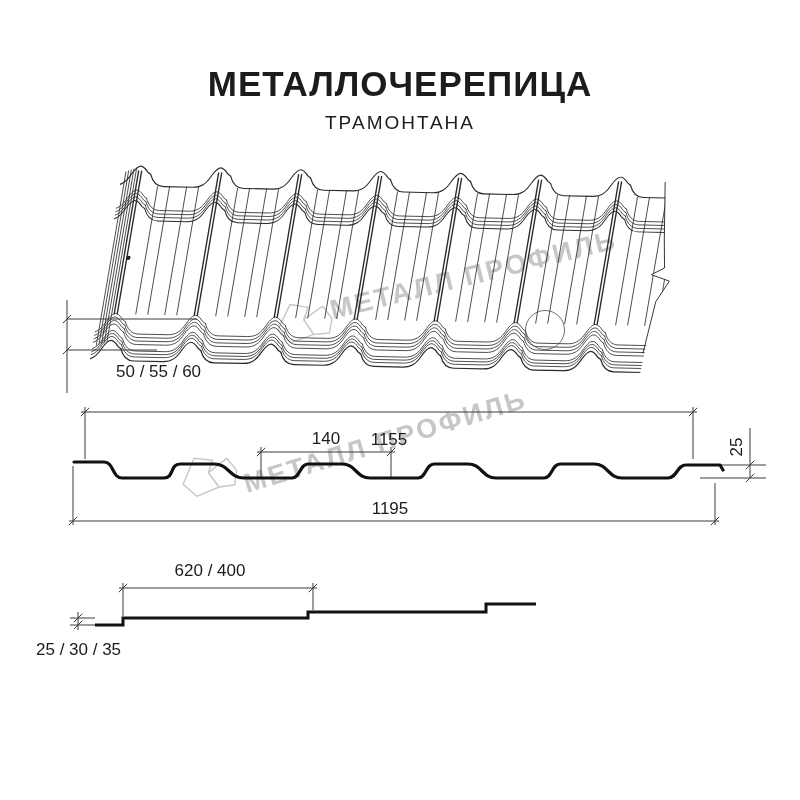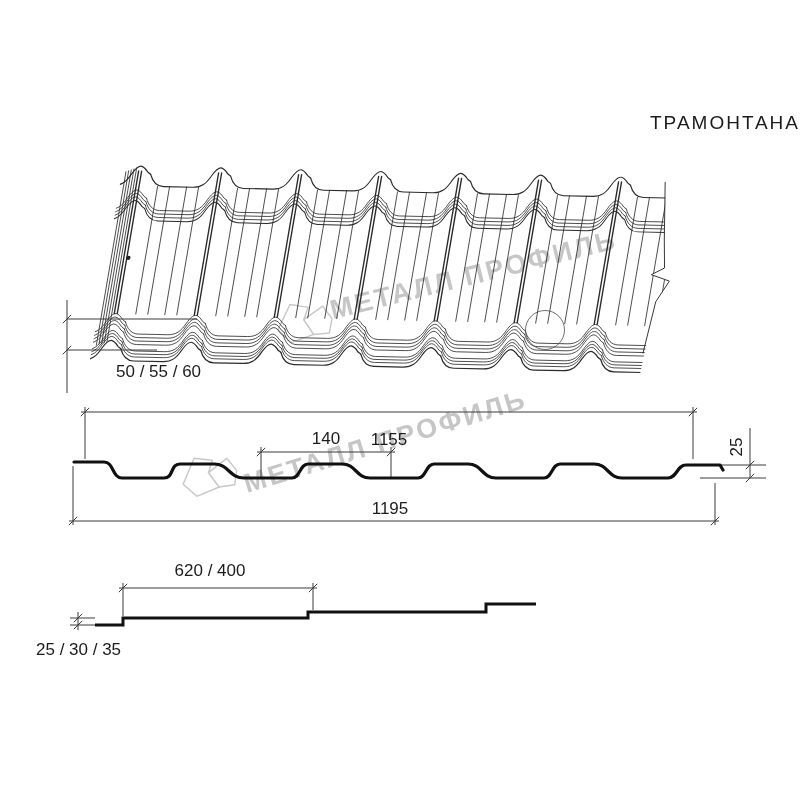--- a/index.html
+++ b/index.html
@@ -1,21 +1,21 @@
 <!DOCTYPE html>
 <html><head>
 <meta charset="utf-8">
 <style>
   html,body{margin:0;padding:0;background:#ffffff;}
   #stage{position:relative;width:800px;height:800px;background:#fff;overflow:hidden;
          font-family:"Liberation Sans",sans-serif;color:#1c1c1c;}
   .lbl{position:absolute;z-index:3;font-size:17px;color:#1c1c1c;white-space:nowrap;}
   .center{text-align:center;}
   #title{top:64px;left:0;width:800px;text-align:center;font-size:35px;font-weight:700;letter-spacing:1px;}
-  #subtitle{top:112px;left:0;width:800px;text-align:right;font-size:19px;font-weight:400;letter-spacing:2px;}
+  #subtitle{top:112px;left:0;width:800px;text-align:center;font-size:19px;font-weight:400;letter-spacing:2px;}
   #dim-cover{top:391px;left:339px;width:100px;margin-top:39px;}
   #dim-pitch{top:429px;left:296px;width:60px;}
   #dim-full{top:499px;left:340px;width:100px;}
   #dim-height{top:437px;left:717px;width:40px;height:20px;text-align:center;
               transform:rotate(-90deg);transform-origin:center;}
   #dim-step3d{top:362px;left:84px;margin-left:32px;}
   #dim-module{top:561px;left:150px;width:120px;}
   #dim-stepside{top:640px;left:36px;}
   .wm{position:absolute;z-index:1;font-size:27px;font-weight:700;letter-spacing:2.5px;
       color:#c6c6c6;white-space:nowrap;transform-origin:left top;}
@@ -133,20 +133,21 @@
     </g>
 
     <path d="M74,462 H104 C114,462 112,478 122,478 H164 C174,478 170,464 180,464 H214 C229,464 229,478 244,478 H292
              C300,478 300,464 308,464 H342 C356,464 356,478 370,478 H418 C426,478 426,464 434,464 H468
              C482,464 482,478 496,478 H544 C552,478 552,464 560,464 H594 C608,464 608,478 622,478 H668
              C677,478 677,465 686,465 H720 L723,470" stroke="#111" stroke-width="3.2" fill="none" stroke-linejoin="round" stroke-linecap="round"></path>
 
     <path d="M95,625 H123 V618 H308 V612 H486 V604 H536" stroke="#111" stroke-width="3" fill="none" stroke-linejoin="miter" stroke-linecap="butt"></path>
   </svg>
 
+  <div class="lbl" id="title">МЕТАЛЛОЧЕРЕПИЦА</div>
   <div class="lbl" id="subtitle">ТРАМОНТАНА</div>
 
   <div class="lbl center" id="dim-cover">1155</div>
   <div class="lbl center" id="dim-pitch">140</div>
   <div class="lbl center" id="dim-full">1195</div>
   <div class="lbl" id="dim-height">25</div>
 
   <div class="lbl" id="dim-step3d">50 / 55 / 60</div>
 
   <div class="lbl center" id="dim-module">620 / 400</div>

